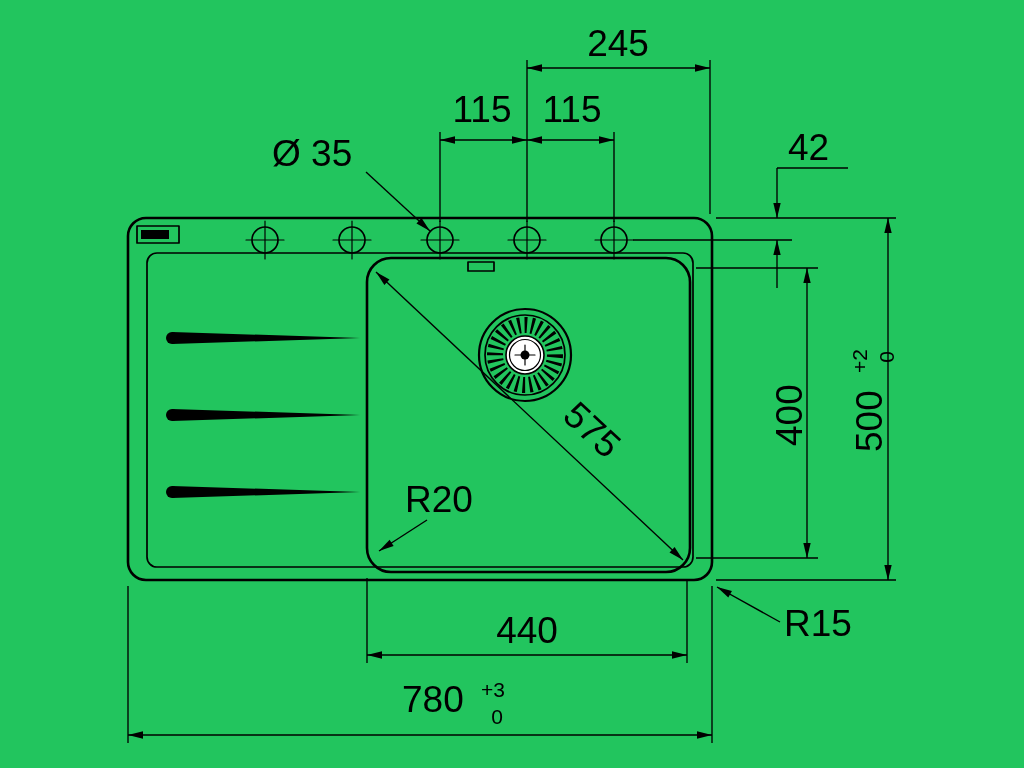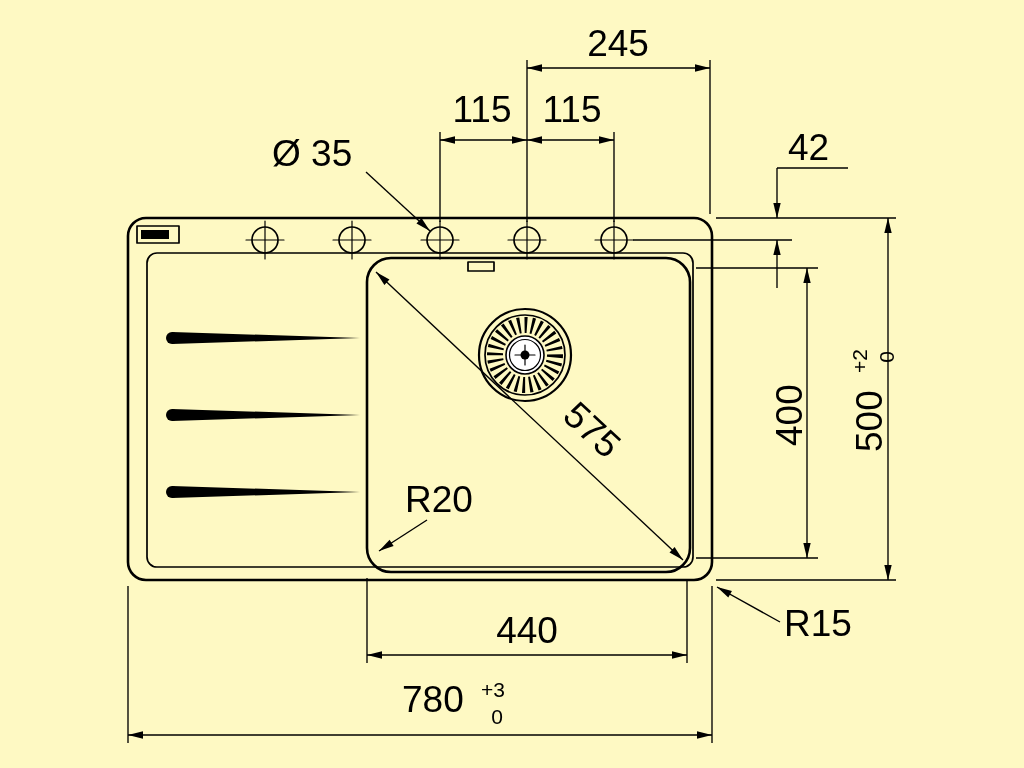--- a/index.html
+++ b/index.html
@@ -1,16 +1,16 @@
 <!DOCTYPE html>
 <html><head>
 <meta charset="utf-8">
 <style>
   html,body{margin:0;padding:0;background:#ffffff;}
-  .canvas{width:1024px;height:768px;background:#fef9c3;position:relative;overflow:hidden;}
+  .canvas{width:1024px;height:768px;background:#22c55e;position:relative;overflow:hidden;}
   svg{display:block;}
   .ln{stroke:#000;fill:none;stroke-linecap:round;stroke-linejoin:round;}
   .w25{stroke-width:2.6;}
   .w16{stroke-width:1.7;}
   .w12{stroke-width:1.2;}
   .dim{stroke:#000;fill:none;stroke-width:1.35;}
   .fillb{fill:#000;stroke:none;}
   .burst{stroke:#000;fill:none;stroke-width:16;stroke-dasharray:2.6 4.1;}
   text{fill:#000;font-family:"Liberation Sans", sans-serif;}
   .dtxt{font-size:37px;}

